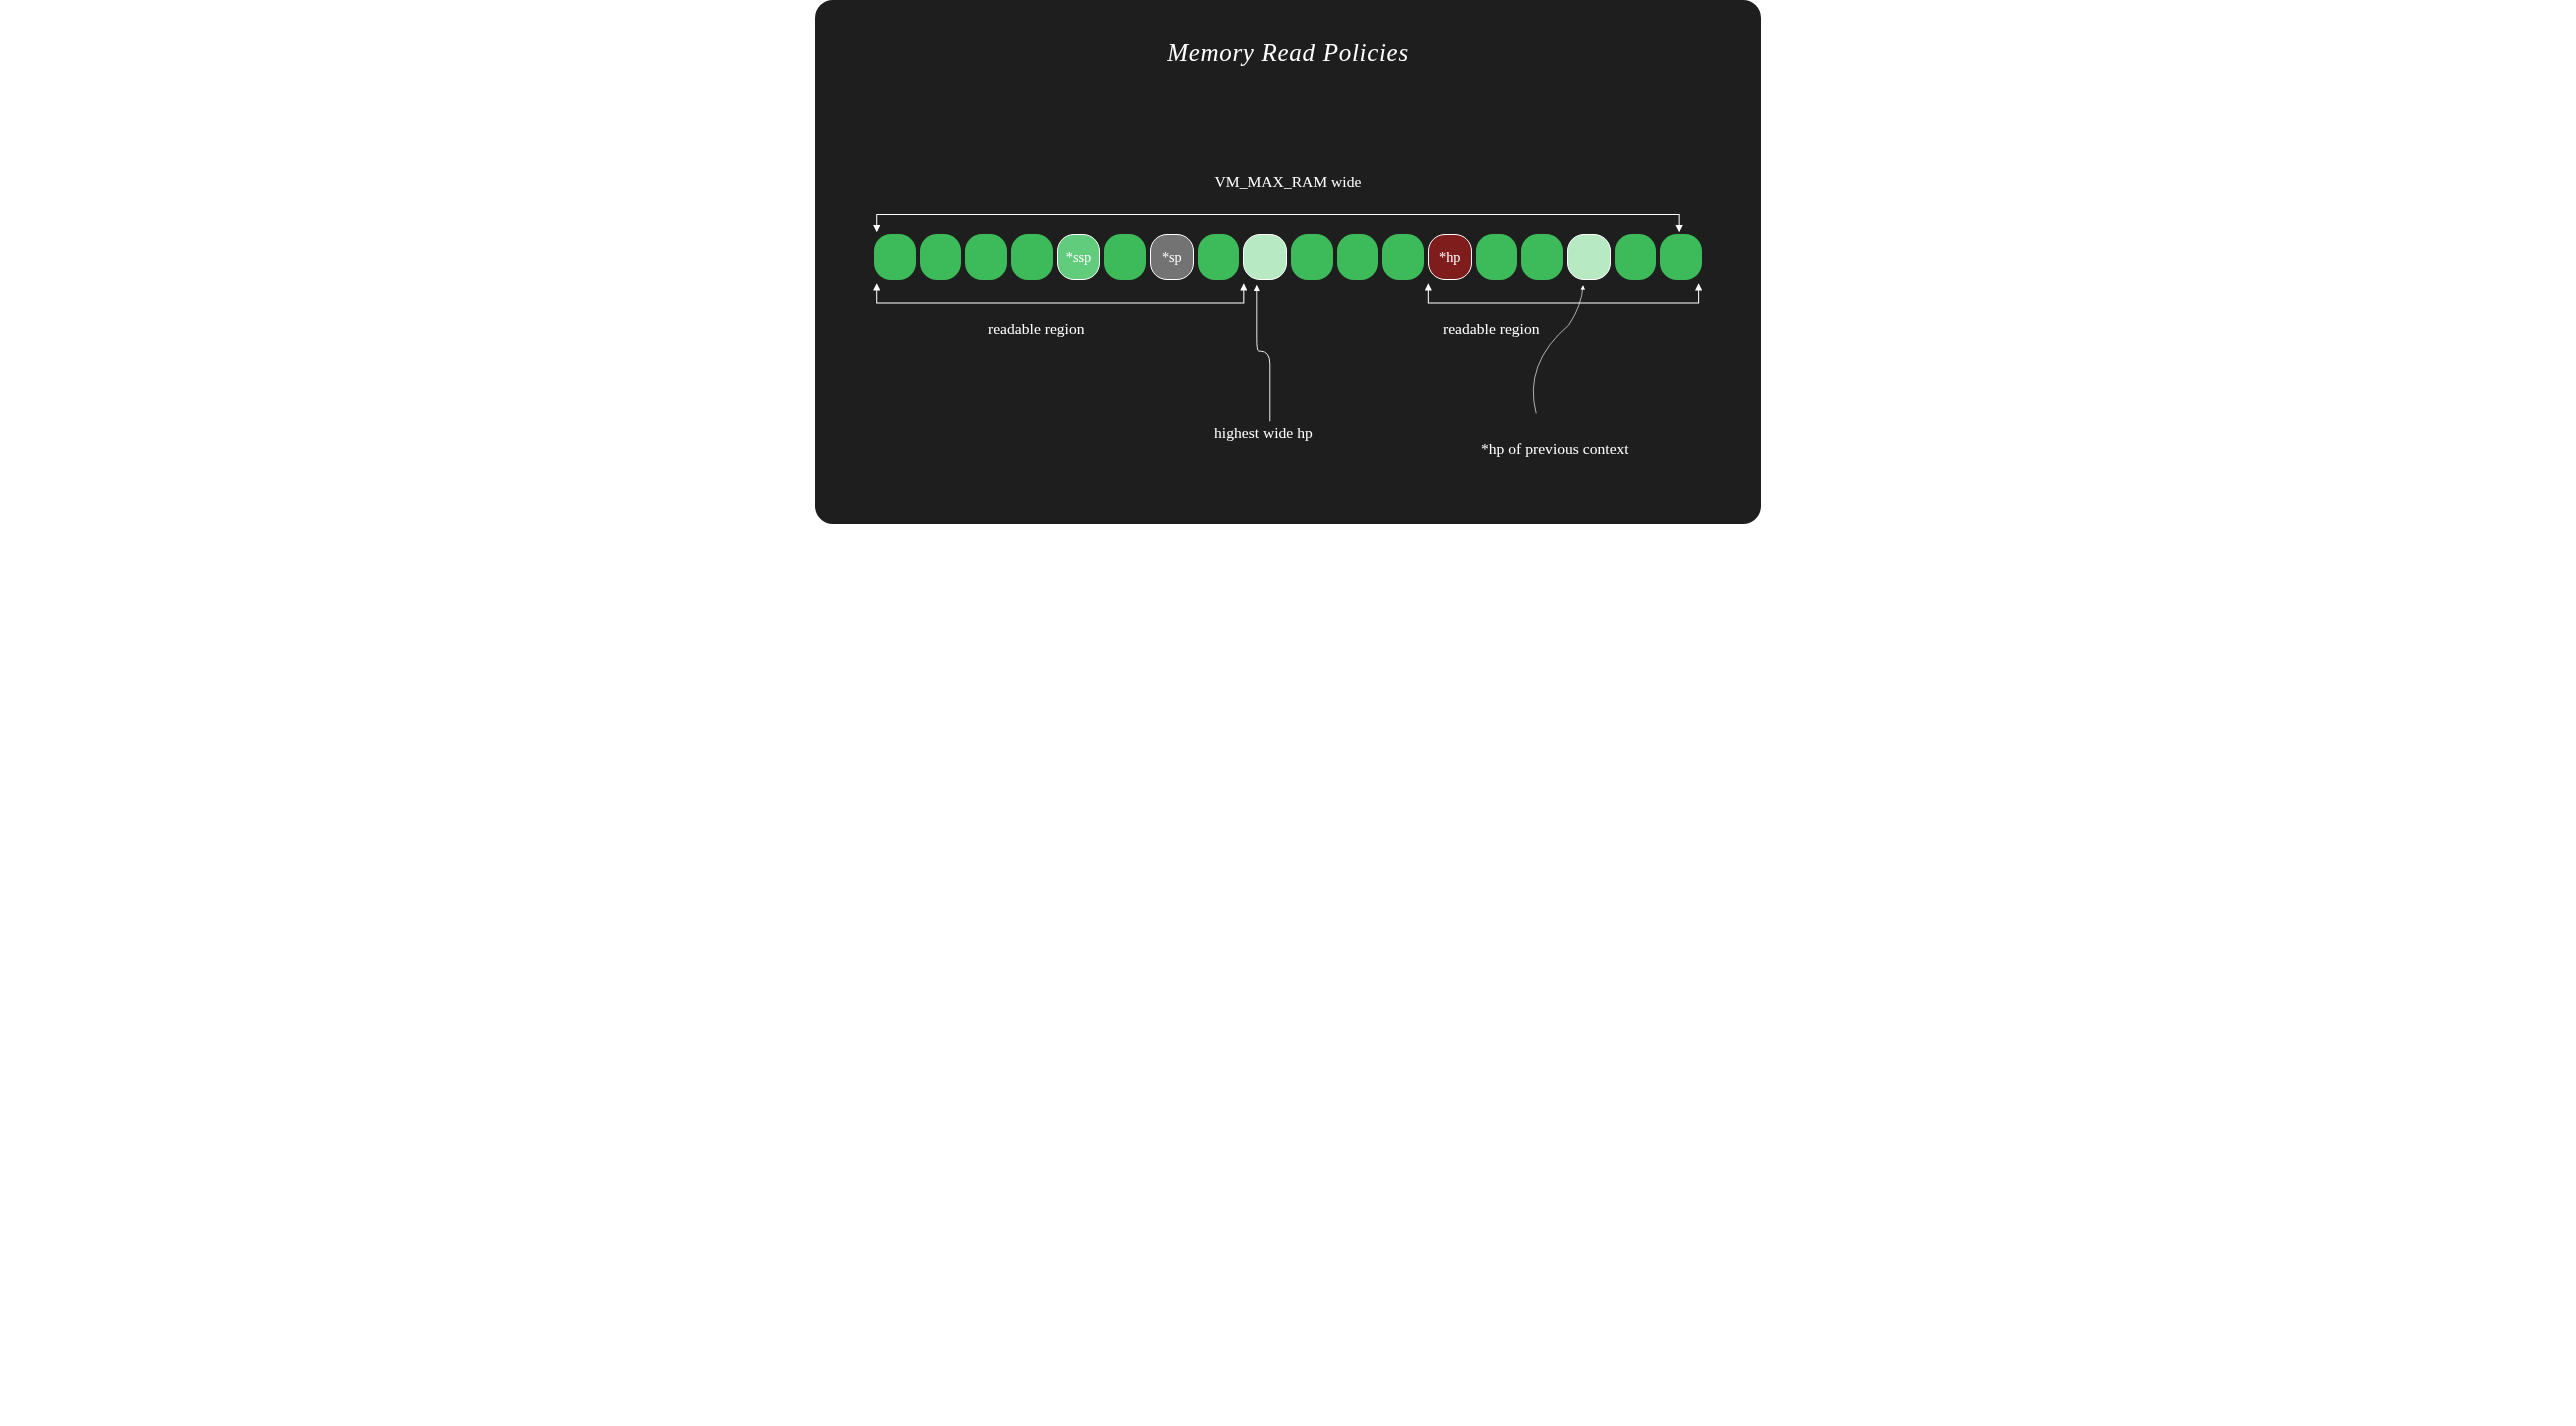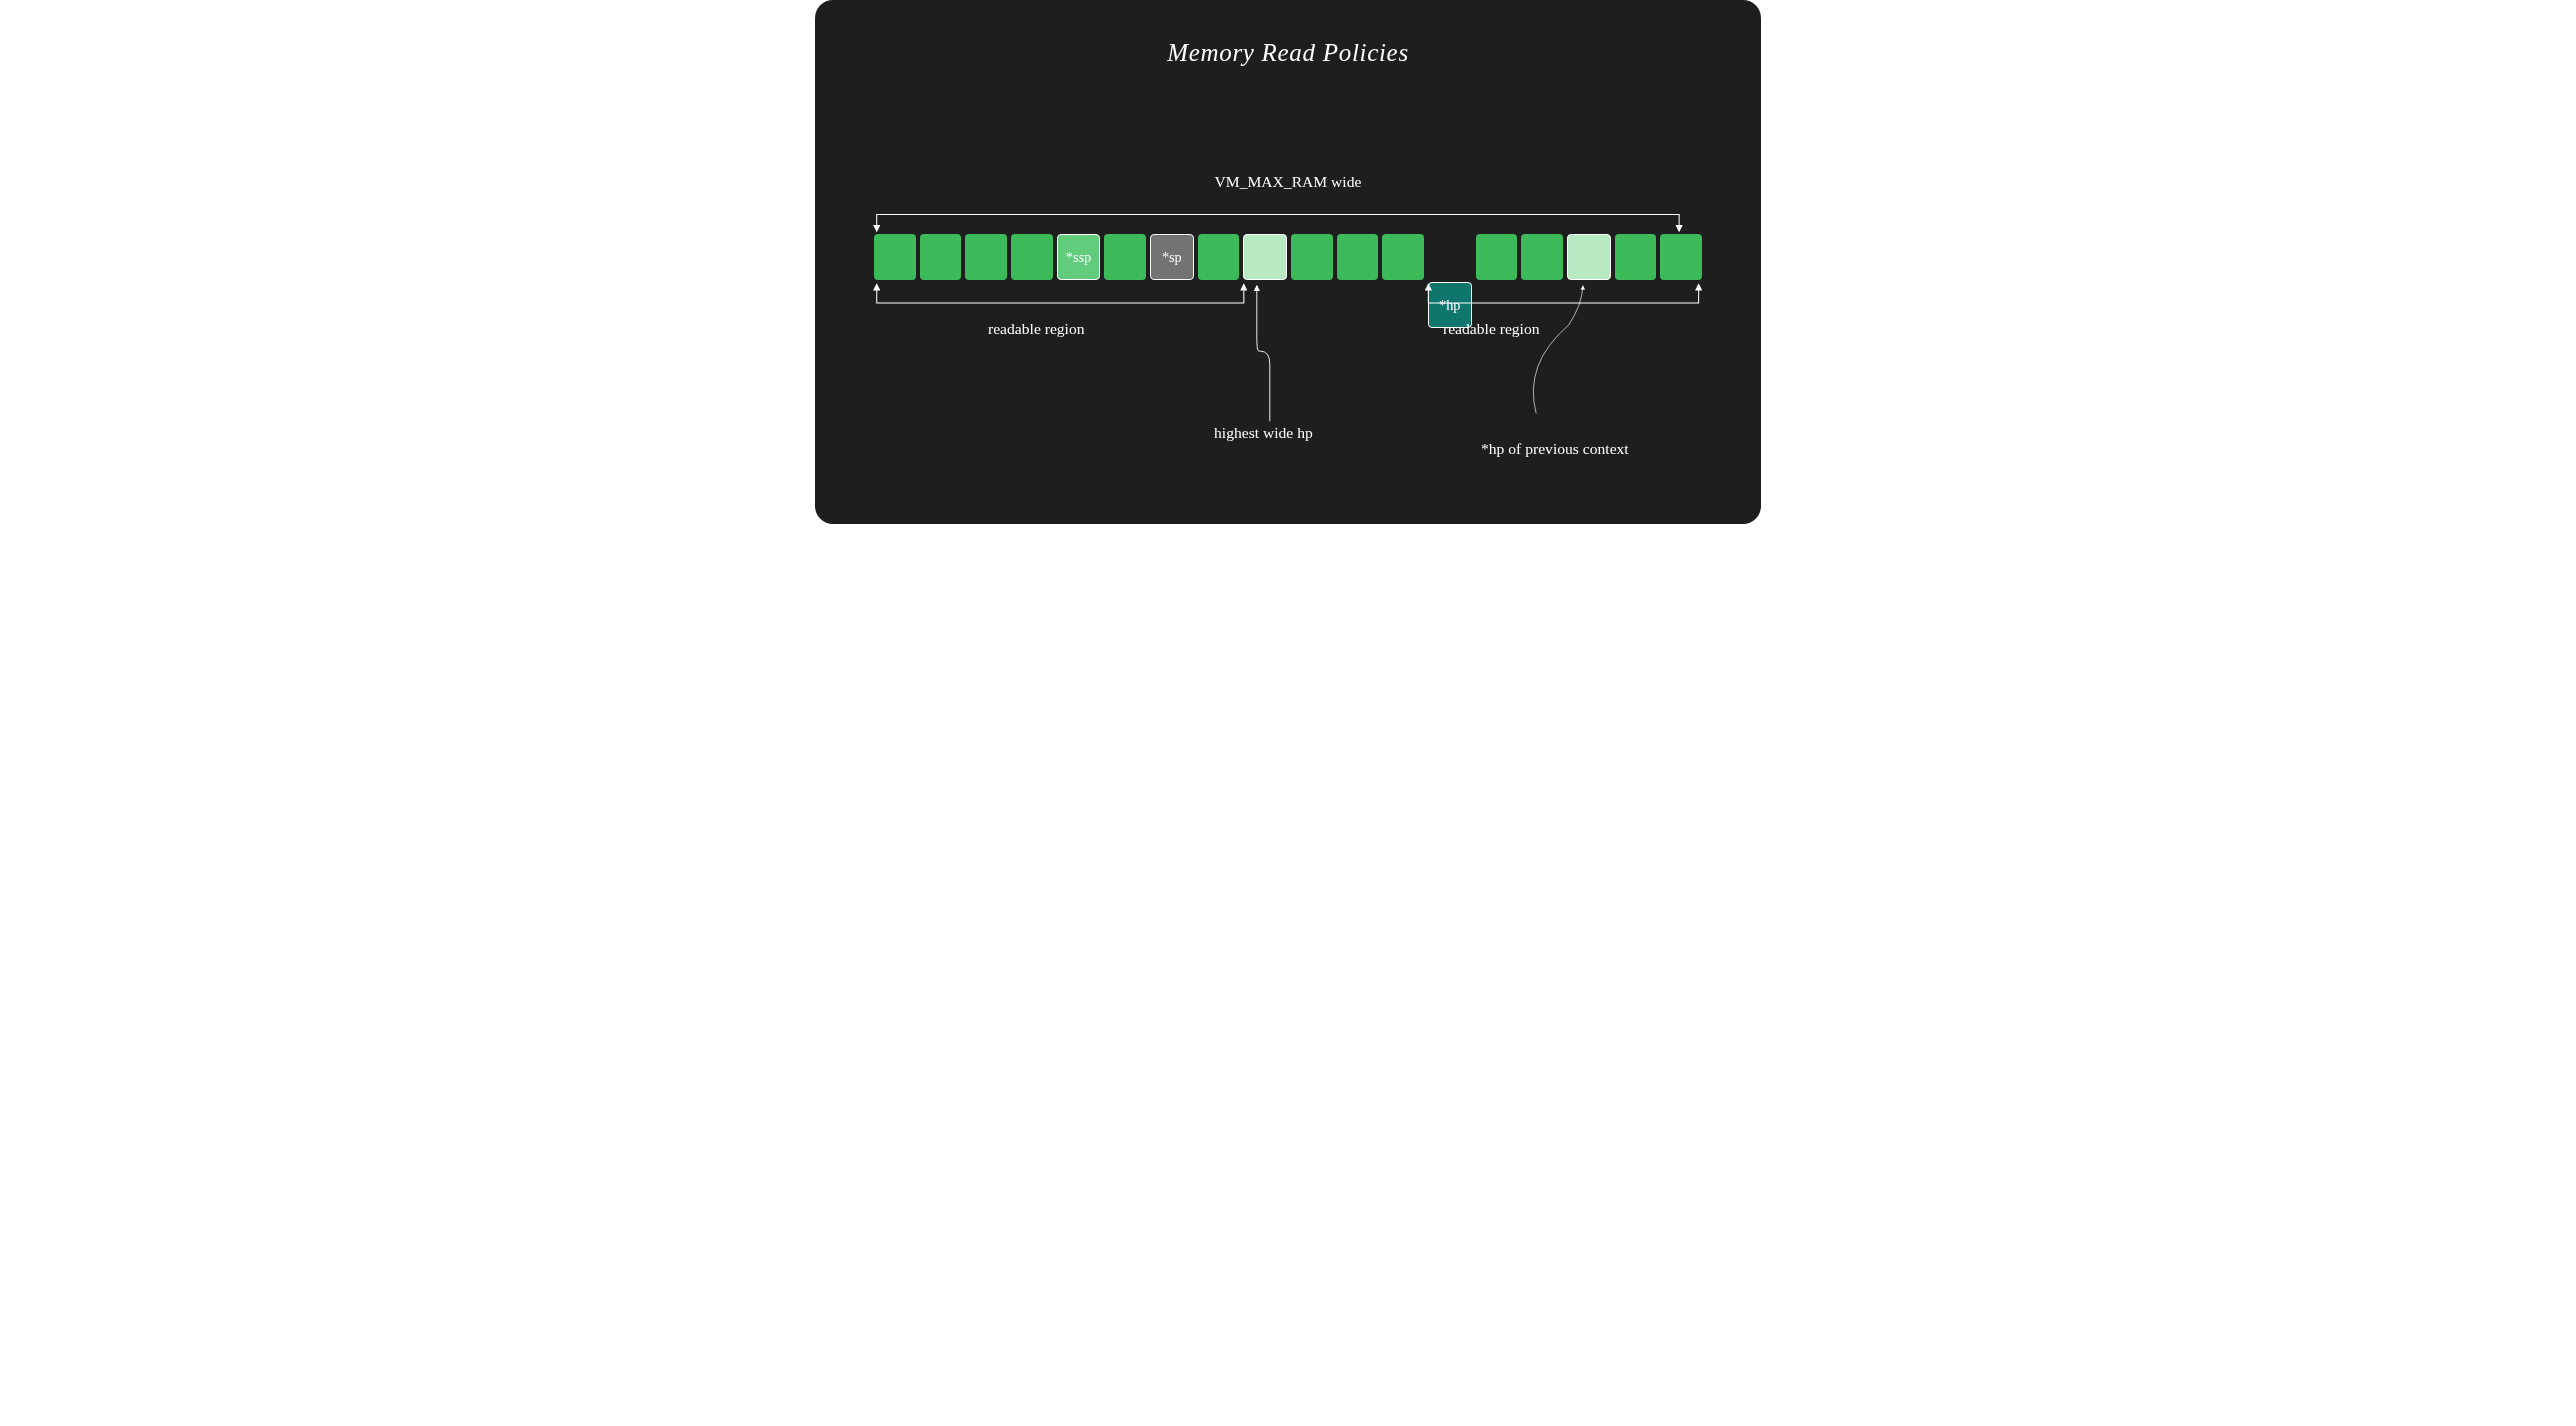--- a/index.html
+++ b/index.html
@@ -31,34 +31,34 @@
     position: absolute;
     top: 234px;
     left: 59px;
     right: 59px;
     display: flex;
     gap: 3.9px;
   }
   .cell {
     flex: 1 1 0;
     height: 46px;
-    border-radius: 4px;
+    border-radius: 17px;
     display: flex;
     align-items: center;
     justify-content: center;
     font-size: 14.3px;
     font-family: "Comic Sans MS", "Segoe Script", cursive;
     color: #ffffff;
     box-sizing: border-box;
   }
   .c-base   { background: #3dbb5b; }
   .c-light  { background: #62cc7d; border: 0.7px solid #ffffff; }
   .c-med    { background: #737373; border: 0.7px solid #ffffff; }
   .c-vlight { background: #b7e9c2; border: 0.7px solid #ffffff; }
-  .c-dark   { background: #0f766e; border: 0.7px solid #ffffff; margin-top: 48px; }
+  .c-dark   { background: #7f1d1d; border: 0.7px solid #ffffff; }
 
   .label {
     position: absolute;
     font-size: 15.6px;
     white-space: nowrap;
   }
   .top-span-label { top: 173px; left: 50%; transform: translateX(-50%); font-family: Liberation Serif, serif; }
   .region1-label  { top: 320px; left: 173px; }
   .region2-label  { top: 320px; left: 628px; }
   .highest-label  { top: 424px; left: 399px; }

